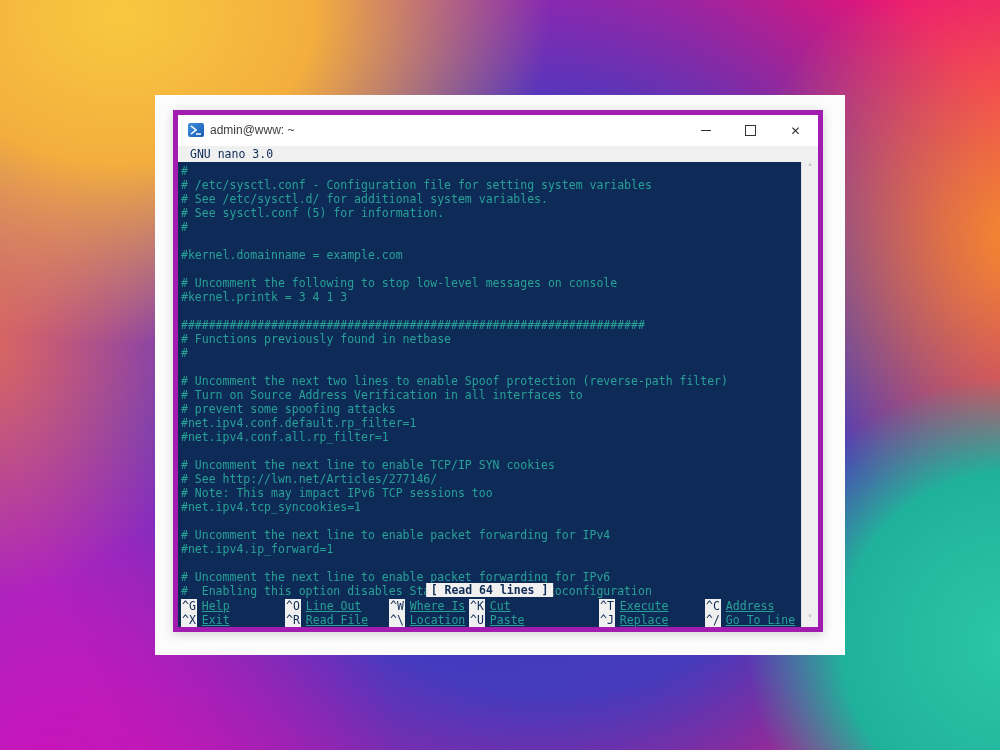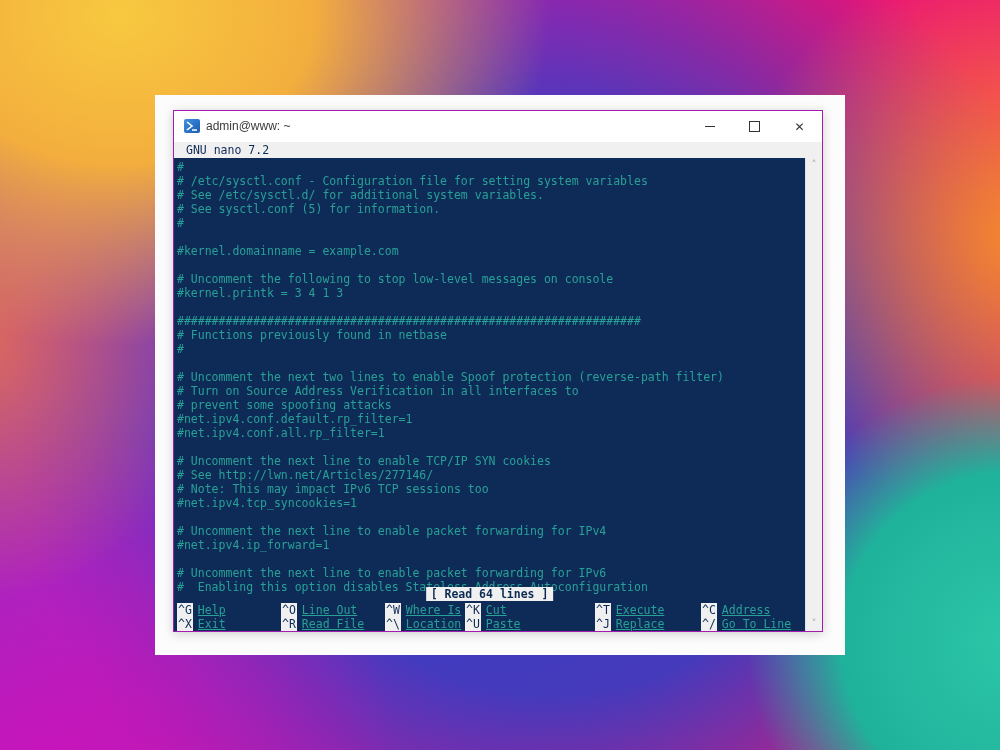--- a/index.html
+++ b/index.html
@@ -14,21 +14,21 @@
       radial-gradient(circle at 40px 775px, rgba(205,17,185,.9) 0px, rgba(205,17,185,0) 360px),
       radial-gradient(circle at 555px 415px, rgba(47,64,197,.97) 0px, rgba(47,64,197,.88) 280px, rgba(47,64,197,0) 540px),
       linear-gradient(108deg, #8136c6 0%, #9d2cc2 22%, #cb17a0 45%, #e91279 65%, #f11a68 100%);
   }
   .frame{
     position:absolute;left:155px;top:95px;width:690px;height:560px;
     background:#fcfcfc;
   }
   .window{
     position:absolute;left:18px;top:15px;width:650px;height:522px;
-    background:#ffffff;border:1px solid #a21caf;box-sizing:border-box;
+    background:#ffffff;border:5px solid #a21caf;box-sizing:border-box;
     box-shadow:0 2px 10px rgba(0,0,0,0.18);
   }
   .titlebar{
     position:absolute;left:0;top:0;right:0;height:31px;background:#ffffff;
   }
   .ps-icon{
     position:absolute;left:10px;top:8px;width:16px;height:14px;border-radius:2px;
     background:linear-gradient(135deg,#4390dd 0%,#2a72c8 55%,#1b5caa 100%);
   }
   .ps-icon svg{display:block;}
@@ -94,21 +94,21 @@
           </span>
         <span class="cbtn">
             <span class="close-x">✕</span>
           </span>
       </div>
     </div>
 
     <div class="terminal">
 
       <div class="nano-header">
-        <span class="nano-version">GNU nano 7.2</span>
+        <span class="nano-version">GNU nano 3.0</span>
       </div>
 
       <pre class="buffer">#
 # /etc/sysctl.conf - Configuration file for setting system variables
 # See /etc/sysctl.d/ for additional system variables.
 # See sysctl.conf (5) for information.
 #
 
 #kernel.domainname = example.com
 

